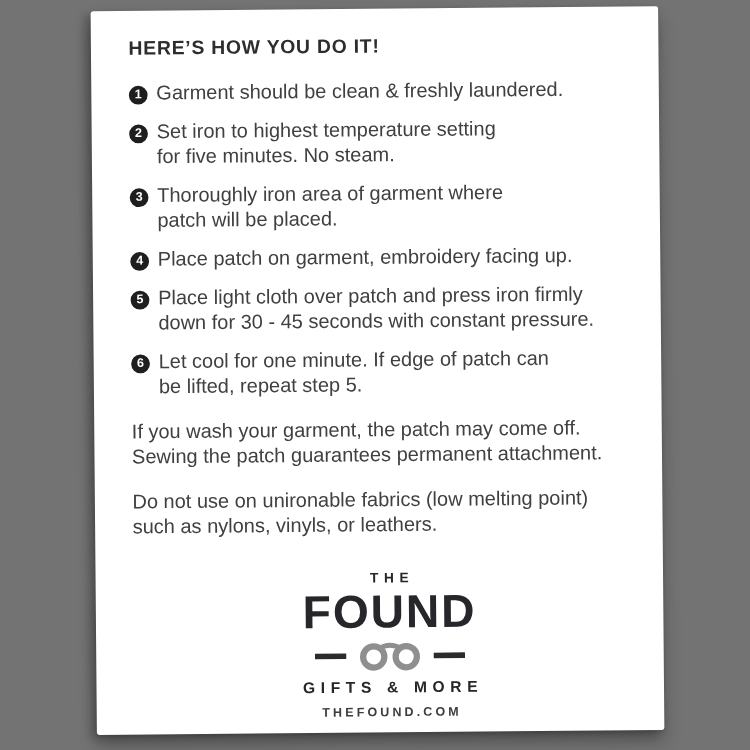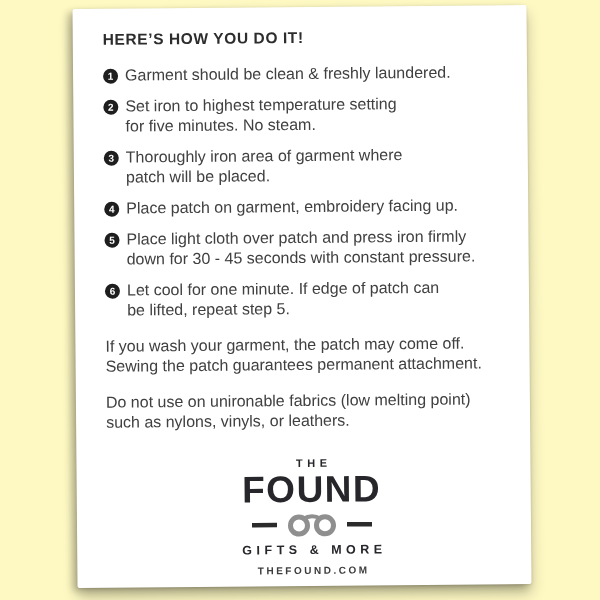--- a/index.html
+++ b/index.html
@@ -3,21 +3,21 @@
 <meta charset="utf-8">
 <style>
   * { margin: 0; padding: 0; box-sizing: border-box; }
   html, body { width: 600px; height: 600px; background: #ffffff; overflow: hidden; }
   body { font-family: "Liberation Sans", sans-serif; }
 
   .scene {
     position: relative;
     width: 600px;
     height: 600px;
-    background: #fef9c3;
+    background: #737373;
   }
 
   .card {
     position: absolute;
     left: 75px;
     top: 7px;
     width: 454px;
     height: 579px;
     background: #ffffff;
     border-radius: 2px;

